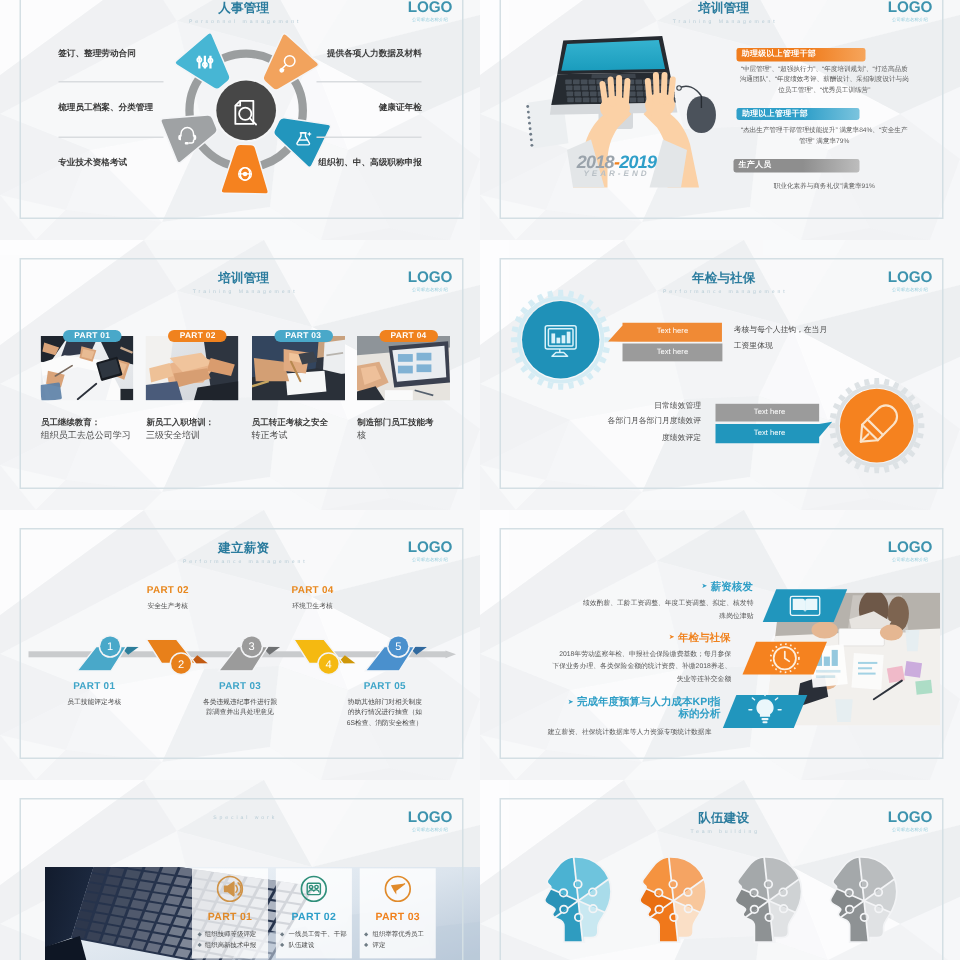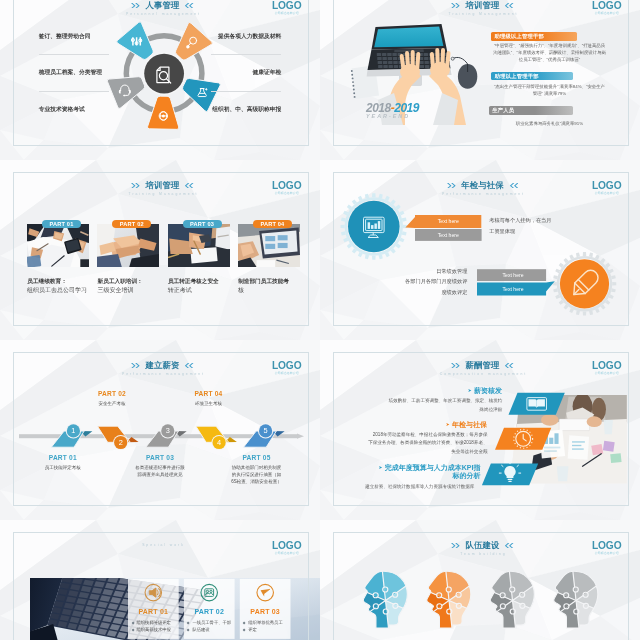--- a/index.html
+++ b/index.html
@@ -9,21 +9,21 @@
   .slide{position:absolute;width:320px;height:180px;overflow:hidden;}
   .s1{left:0;top:-20px}.s2{left:320px;top:-20px}
   .s3{left:0;top:160px}.s4{left:320px;top:160px}
   .s5{left:0;top:340px}.s6{left:320px;top:340px}
   .s7{left:0;top:520px}.s8{left:320px;top:520px}
   .bg{position:absolute;inset:0;background:#f1f2f4;}
   .bg > svg{position:absolute;left:0;top:0;width:320px;height:180px;display:block}
   .frame{position:absolute;left:13px;top:12px;right:11px;bottom:14px;border:1px solid #d4dfe4;pointer-events:none;}
   
   .title{position:absolute;left:5px;right:0;top:21px;text-align:center;line-height:1;}
-  .title .tl{white-space:nowrap;display:flex;align-items:center;justify-content:center;gap:5px;height:9px;}
+  .title .tl{white-space:nowrap;display:flex;justify-content:center;gap:5px;height:9px;flex-direction:column;}
   .title .tl .tt{font-size:8.4px;font-weight:bold;color:#2b7c9e;letter-spacing:.1px;line-height:9px;}
   .title .chev{width:9.5px;height:5.4px;display:block;}
   .title .sub{font-size:3.4px;color:#b7ccd6;letter-spacing:1.95px;margin-top:3.2px;text-indent:1.95px;}
   .logo{position:absolute;right:18.5px;top:21px;text-align:center;line-height:1;}
   .logo .lg{font-size:10.2px;font-weight:bold;color:#3d93ae;letter-spacing:-.1px;line-height:10px;}
   .logo .ls{font-size:2.9px;color:#8fcbdc;letter-spacing:.1px;margin-top:1.4px;}
   
   .diag{position:absolute;left:0;top:0;width:320px;height:180px;}
   .s1lab{position:absolute;top:53.5px;width:70px;font-size:5.75px;color:#3a3a3a;font-weight:bold;line-height:1;}
   .s1lab.left{left:38.8px;text-align:left;}
@@ -62,21 +62,21 @@
   .s6svg{position:absolute;left:0;top:0;width:320px;height:180px;}
   .s6txt{position:absolute;left:0;top:0;width:320px;height:180px;}
   .s6blk{position:absolute;width:180px;text-align:right;}
   .s6h{font-size:7.0px;font-weight:bold;line-height:7.8px;white-space:nowrap;}
   .s6h .s6ar{font-size:4.6px;margin-right:2.4px;vertical-align:1px;}
   .s6h2{font-size:7.0px;font-weight:bold;line-height:8.6px;white-space:nowrap;}
   
   .s2wrap{position:absolute;left:0;top:0;width:320px;height:180px;}
   .s2illbox{position:absolute;left:0;top:0;width:320px;height:180px;}
   .s2ill{width:320px;height:180px;display:block;}
-  .s2year{position:absolute;left:46px;top:122px;width:90px;}
+  .s2year{position:absolute;left:46px;top:122px;width:90px;text-align:center;}
   .s2yr{font-size:12px;font-weight:bold;font-style:italic;line-height:12px;letter-spacing:-.5px;}
   .s2yr .y1{color:#9aa3ab;}
   .s2yr .ydash{color:#f0821e;}
   .s2yr .y2{color:#2f9fc9;}
   .s2cap{font-size:5.4px;color:#b9c0c6;letter-spacing:2px;font-weight:bold;font-style:italic;margin-top:-1px;}
   .s2tag{position:absolute;height:8.7px;border-radius:1.6px;color:#fff;font-size:5.3px;font-weight:bold;
          line-height:8.9px;padding-left:3.4px;box-sizing:border-box;letter-spacing:.2px;}
   .s2body{position:absolute;left:172px;width:115px;font-size:4.4px;color:#5c5c5c;line-height:7.0px;text-align:center;}
   
   .s7photo{position:absolute;left:30px;top:57.5px;width:290px;height:64px;overflow:hidden;line-height:0;}
@@ -939,38 +939,20 @@
   <polygon points="320,126 300,180 320,180" fill="#f7f8fa"></polygon>
  </g>
  <g fill="#ffffff" opacity=".65">
   <polygon points="0,0 96,0 0,70"></polygon>
   <polygon points="176,0 208,58 244,0"></polygon>
   <polygon points="208,58 280,96 232,120"></polygon>
   <polygon points="60,120 136,106 108,168"></polygon>
  </g>
 </svg>
       </div>
-  <div class="title">
-      <div class="tl">
-          <svg class="chev" viewBox="0 0 22 12">
-            <g fill="#3e9fcc">
-              <path d="M0 0 L7 6 L0 12 L3.4 12 L10.4 6 L3.4 0 Z"></path>
-              <path d="M9.6 0 L16.6 6 L9.6 12 L13 12 L20 6 L13 0 Z"></path>
-            </g>
-          </svg>
-          <span class="tt">薪酬管理</span>
-          <svg class="chev" viewBox="0 0 22 12">
-            <g fill="#3e9fcc">
-              <path d="M22 0 L15 6 L22 12 L18.6 12 L11.6 6 L18.6 0 Z"></path>
-              <path d="M12.4 0 L5.4 6 L12.4 12 L9 12 L2 6 L9 0 Z"></path>
-            </g>
-          </svg>
-        </div>
-      <div class="sub">Compensation management</div>
-    </div>
     <div class="logo">
       <div class="lg">LOGO</div>
       <div class="ls">公司标志名称介绍</div>
     </div>
   <div class="s6photo"><svg viewBox="0 0 117 89" preserveAspectRatio="none" width="117" height="89">
 <defs>
  <linearGradient id="p6t1" x1="0" y1="0" x2="0.3" y2="1">
               <stop offset="0" stop-color="#ece8e3"></stop>
               <stop offset="1" stop-color="#f7f6f4"></stop>
             </linearGradient>

